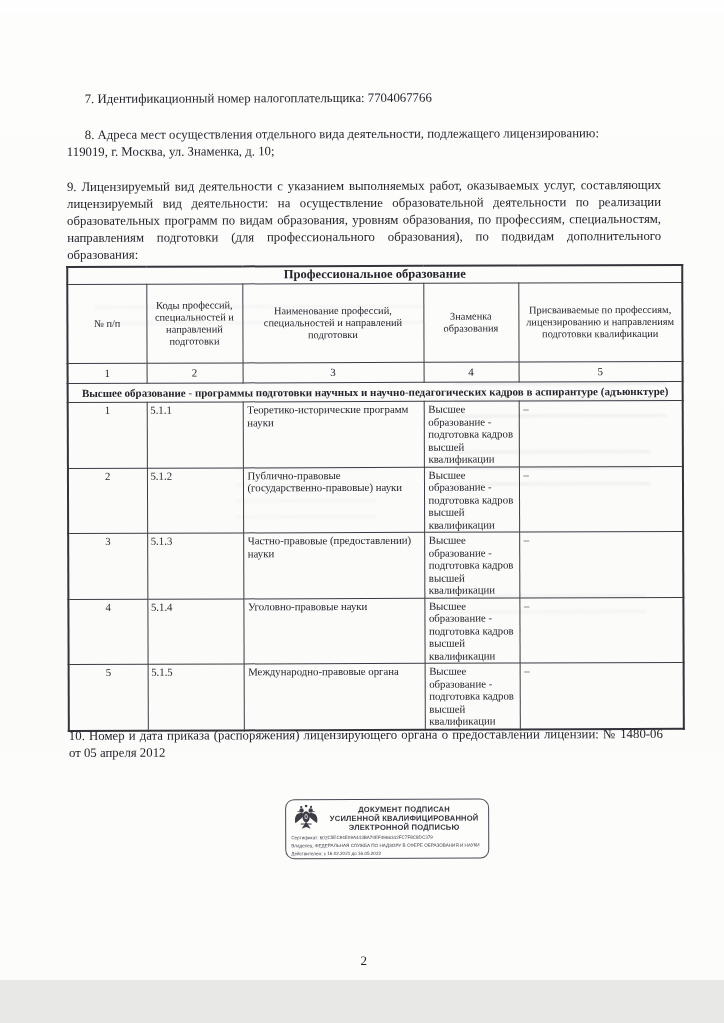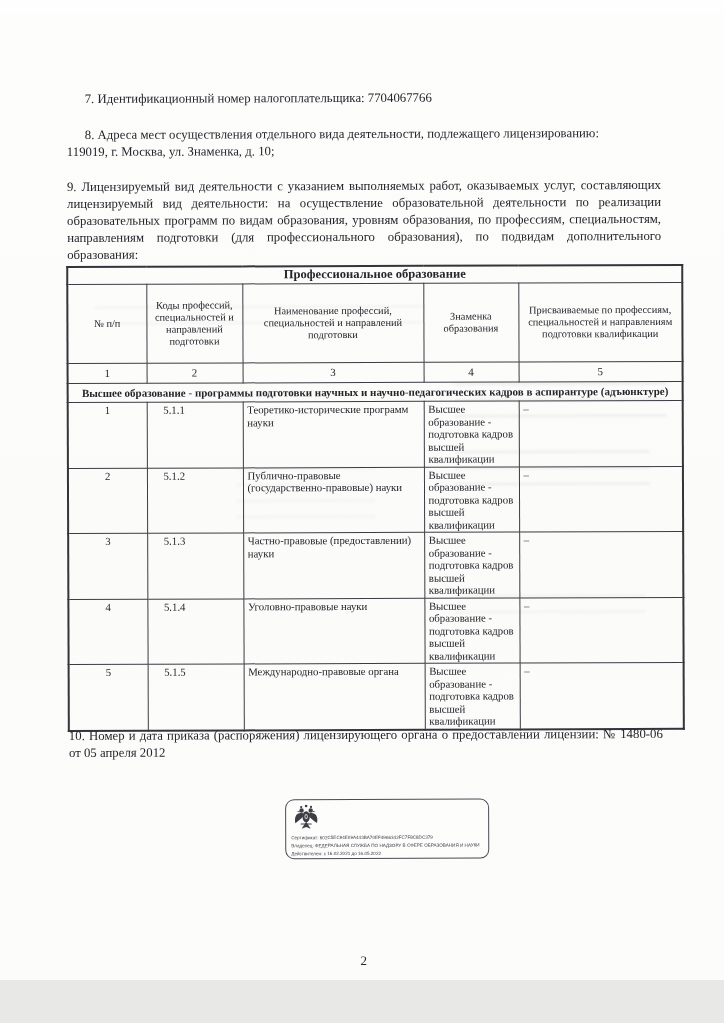--- a/index.html
+++ b/index.html
@@ -23,21 +23,21 @@
     font-size:10.8px;line-height:1.16;
   }
   .lic-table td{border:1px solid #3c3c44;padding:1px 4px;vertical-align:top;hyphens:none;}
   .lic-table{border:2px solid #34343c;}
   .t-title td{font-weight:bold;font-size:12.6px;text-align:center;height:16px;padding:0 2px;}
   .t-head td{text-align:center;font-size:10.4px;height:50px;vertical-align:middle;padding:14px 3px;}
   .t-nums td{text-align:center;height:17px;font-size:11px;vertical-align:middle;}
   .t-section td{font-weight:bold;text-align:center;height:16px;font-size:11px;vertical-align:middle;}
   .t-row{height:64px;}
   .t-row .c-num{text-align:center;}
-  .t-row .c-code{padding-left:16px;margin-top:40px;}
+  .t-row .c-code{padding-left:3px;margin-top:40px;}
   
   .stamp{
     position:absolute;left:284px;top:799px;width:204px;height:60px;
     border:1.5px solid #4a4a54;border-radius:9px;
     padding:3px 5px 2px 5px;box-sizing:border-box;
     font-family:"Liberation Sans","DejaVu Sans",sans-serif;color:#33333b;
     background:rgba(255,255,255,0.35);
   }
   .stamp-top{display:flex;align-items:center;gap:4px;}
   .stamp-eagle{flex:0 0 30px;height:30px;display:flex;align-items:center;justify-content:center;}
@@ -88,21 +88,21 @@
       </colgroup>
       <tbody>
         <tr class="t-title">
           <td colspan="5">Профессиональное образование</td>
         </tr>
         <tr class="t-head">
           <td>№ п/п</td>
           <td>Коды профессий, специальностей и направлений подготовки</td>
           <td>Наименование профессий, специальностей и направлений подготовки</td>
           <td>Знаменка образования</td>
-          <td>Присваиваемые по профессиям, специальностей и направлениям подготовки квалификации</td>
+          <td>Присваиваемые по профессиям, лицензированию и направлениям подготовки квалификации</td>
         </tr>
         <tr class="t-nums">
           <td>1</td>
           <td>2</td>
           <td>3</td>
           <td>4</td>
           <td>5</td>
         </tr>
         <tr class="t-section">
           <td colspan="5">Высшее образование - программы подготовки научных и научно-педагогических кадров в аспирантуре (адъюнктуре)</td>
@@ -163,20 +163,25 @@
               <ellipse cx="20" cy="18" rx="5.2" ry="8"></ellipse>
               <path d="M15.5 13 C7 11 2.5 17 4.5 27 C9 24 13 21 16.5 16.5 Z"></path>
               <path d="M24.5 13 C33 11 37.5 17 35.5 27 C31 24 27 21 23.5 16.5 Z"></path>
               <path d="M20 25 L13.5 35 L20 32.5 L26.5 35 Z"></path>
               <rect x="12" y="27.5" width="16" height="1.6" rx="0.8"></rect>
             </g>
             <ellipse cx="20" cy="17.5" rx="2.4" ry="3.6" fill="#fbfbf9" opacity="0.85"></ellipse>
             <ellipse cx="20" cy="17.5" rx="1.2" ry="2.2" fill="#3d3d46"></ellipse>
           </svg>
         </div>
+        <div class="stamp-heading">
+          <div>ДОКУМЕНТ ПОДПИСАН</div>
+          <div>УСИЛЕННОЙ КВАЛИФИЦИРОВАННОЙ</div>
+          <div>ЭЛЕКТРОННОЙ ПОДПИСЬЮ</div>
+        </div>
       </div>
       <div class="stamp-small">Сертификат: 602C5EC94E09A443BA70EF4966342FC7F8C8DC379</div>
       <div class="stamp-small">Владелец: ФЕДЕРАЛЬНАЯ СЛУЖБА ПО НАДЗОРУ В СФЕРЕ ОБРАЗОВАНИЯ И НАУКИ</div>
       <div class="stamp-small">Действителен: с 16.02.2021 до 16.05.2022</div>
     </div>
 
     <div class="page-num">2</div>
   </div>
 </div>
 

